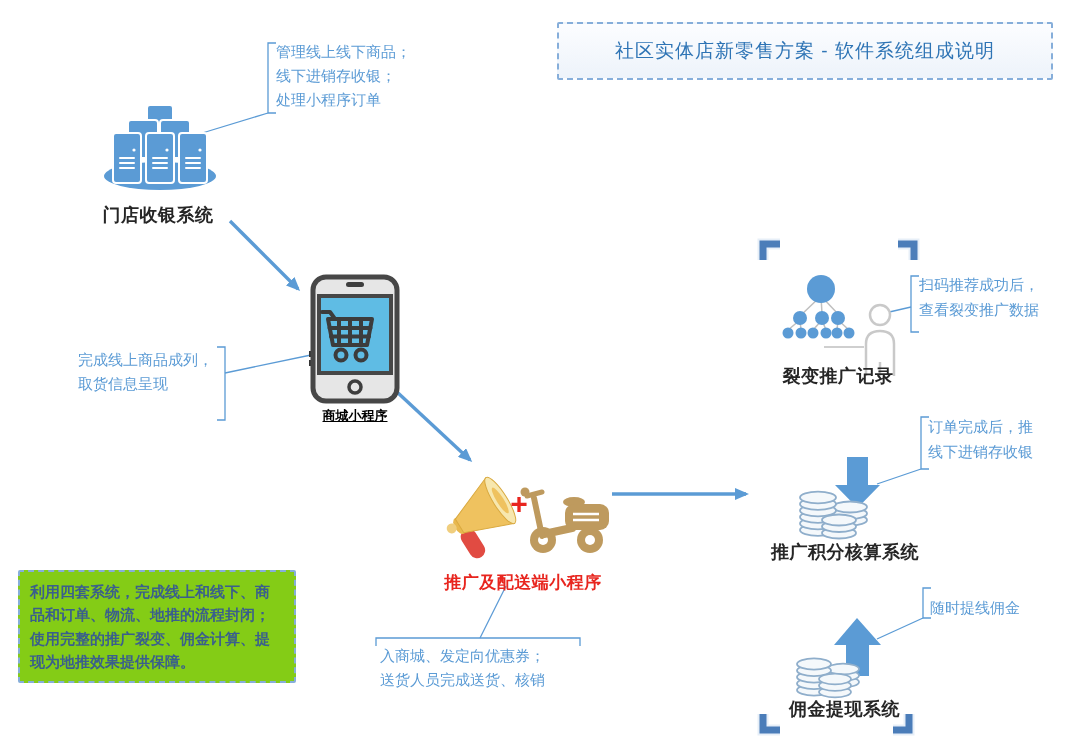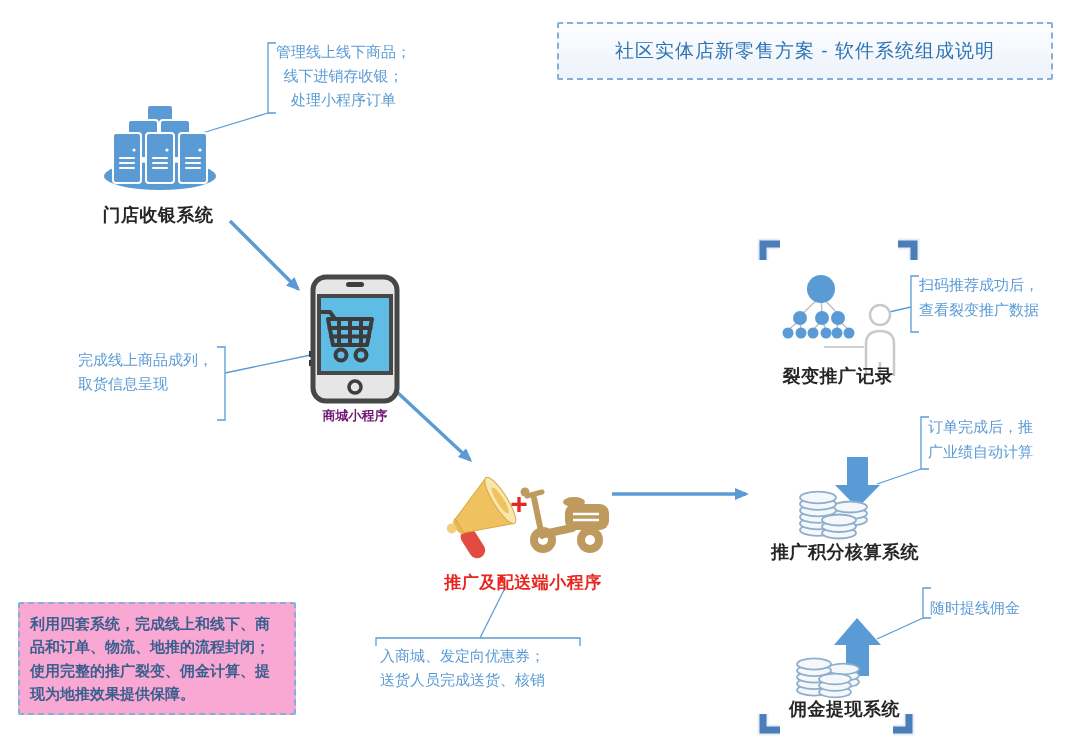--- a/index.html
+++ b/index.html
@@ -15,26 +15,26 @@
     border:2px dashed #86AEDA;border-radius:2px;
     background:linear-gradient(180deg,#FCFDFF 0%,#EDF3FA 100%);
     display:flex;align-items:center;justify-content:center;}
   .title-box span{color:#2E74B5;font-size:19px;letter-spacing:1px;}
   
   .ann{color:#5B9BD5;font-size:15px;line-height:24px;white-space:nowrap;}
   .ann span{display:block;}
   
   .label{font-weight:bold;color:#262626;white-space:nowrap;text-align:center;}
   .lbl-lg{font-size:18px;letter-spacing:0.5px;}
-  .lbl-sm{font-size:13px;color:#701a75;}
+  .lbl-sm{font-size:13px;color:#000000;text-decoration:underline;}
   .lbl-red{font-size:17px;color:#E8251E;letter-spacing:0.5px;margin-top:19px;}
   .plus{color:#E8251E;font-size:30px;font-weight:bold;line-height:30px;}
   
-  .note-box{left:18px;top:602px;width:278px;
-    border:2px dashed #86AEDA;border-radius:2px;background:#f9a8d4;
+  .note-box{left:18px;top:570px;width:278px;
+    border:2px dashed #86AEDA;border-radius:2px;background:#84cc16;
     padding:8px 10px 8px 10px;box-sizing:border-box;}
   .note-body{color:#3A5F8C;font-size:15px;font-weight:bold;line-height:1.55;}
   .note-ps{color:#3A5F8C;font-size:12.5px;margin-top:4px;line-height:1.4;}
 </style>
 </head>
 <body>
 
 <svg id="overlay" width="1066" height="756" viewBox="0 0 1066 756">
   <defs>
     <marker id="ah" markerUnits="userSpaceOnUse" markerWidth="14" markerHeight="12" refX="11" refY="6" orient="auto">
@@ -98,21 +98,21 @@
     <circle cx="41" cy="64" r="1.6" fill="#FFFFFF" stroke="none"></circle>
     <path d="M27,72 L41,72 M27,77 L41,77 M27,82 L41,82"></path>
     <circle cx="74" cy="64" r="1.6" fill="#FFFFFF" stroke="none"></circle>
     <path d="M60,72 L74,72 M60,77 L74,77 M60,82 L74,82"></path>
     <circle cx="107" cy="64" r="1.6" fill="#FFFFFF" stroke="none"></circle>
     <path d="M93,72 L107,72 M93,77 L107,77 M93,82 L107,82"></path>
   </g>
 </svg>
 <div class="abs txt label lbl-lg" style="left:78px;top:203px;width:160px;">门店收银系统</div>
 
-<div class="abs txt ann" style="left:276px;top:40px;text-align:center;">
+<div class="abs txt ann" style="left:276px;top:40px;">
   <span>管理线上线下商品；</span>
   <span>线下进销存收银；</span>
   <span>处理小程序订单</span>
 </div>
 
 <svg class="icon" style="left:308px;top:272px;" width="94" height="134" viewBox="0 0 94 134">
   <rect x="1" y="79" width="5" height="6" fill="#333333"></rect>
   <rect x="1" y="88" width="5" height="6" fill="#333333"></rect>
   <rect x="5" y="5" width="84" height="124" rx="13" fill="#E6E6E6" stroke="#474747" stroke-width="5"></rect>
   <rect x="11" y="24" width="72" height="77" fill="#5FBCE4" stroke="#474747" stroke-width="4"></rect>
@@ -214,21 +214,21 @@
       <ellipse cx="25" cy="54.5" rx="18" ry="5.8"></ellipse>
     <ellipse cx="46" cy="90" rx="17" ry="5.5"></ellipse>
       <ellipse cx="46" cy="83.5" rx="17" ry="5.5"></ellipse>
       <ellipse cx="46" cy="77" rx="17" ry="5.5"></ellipse>
   </g>
 </svg>
 <div class="abs txt label lbl-lg" style="left:765px;top:540px;width:160px;">推广积分核算系统</div>
 
 <div class="abs txt ann" style="left:928px;top:414px;line-height:25px;">
   <span>订单完成后，推</span>
-  <span>广业绩自动计算</span>
+  <span>线下进销存收银</span>
 </div>
 
 <svg class="icon" style="left:790px;top:612px;" width="105" height="95" viewBox="0 0 105 95">
   <polygon points="67,6 91,33 79,33 79,64 56,64 56,33 44,33" fill="#5B9BD5"></polygon>
   <g fill="#F4F8FB" stroke="#8FAECB" stroke-width="1.8">
     <ellipse cx="53" cy="70" rx="16" ry="5.3"></ellipse>
       <ellipse cx="53" cy="63.5" rx="16" ry="5.3"></ellipse>
       <ellipse cx="53" cy="57" rx="16" ry="5.3"></ellipse>
     <ellipse cx="24" cy="78" rx="17" ry="5.6"></ellipse>
       <ellipse cx="24" cy="71.5" rx="17" ry="5.6"></ellipse>

